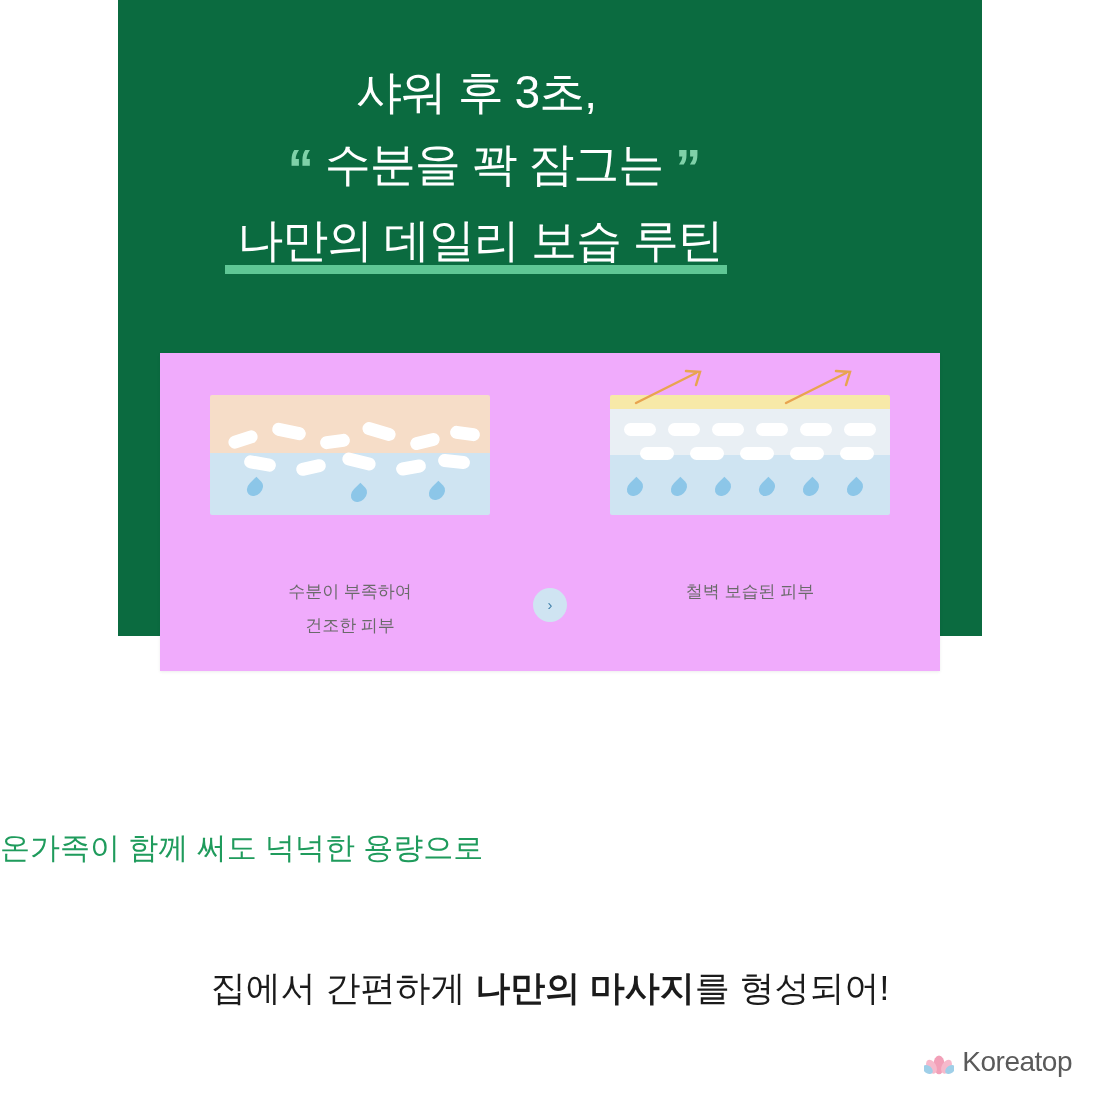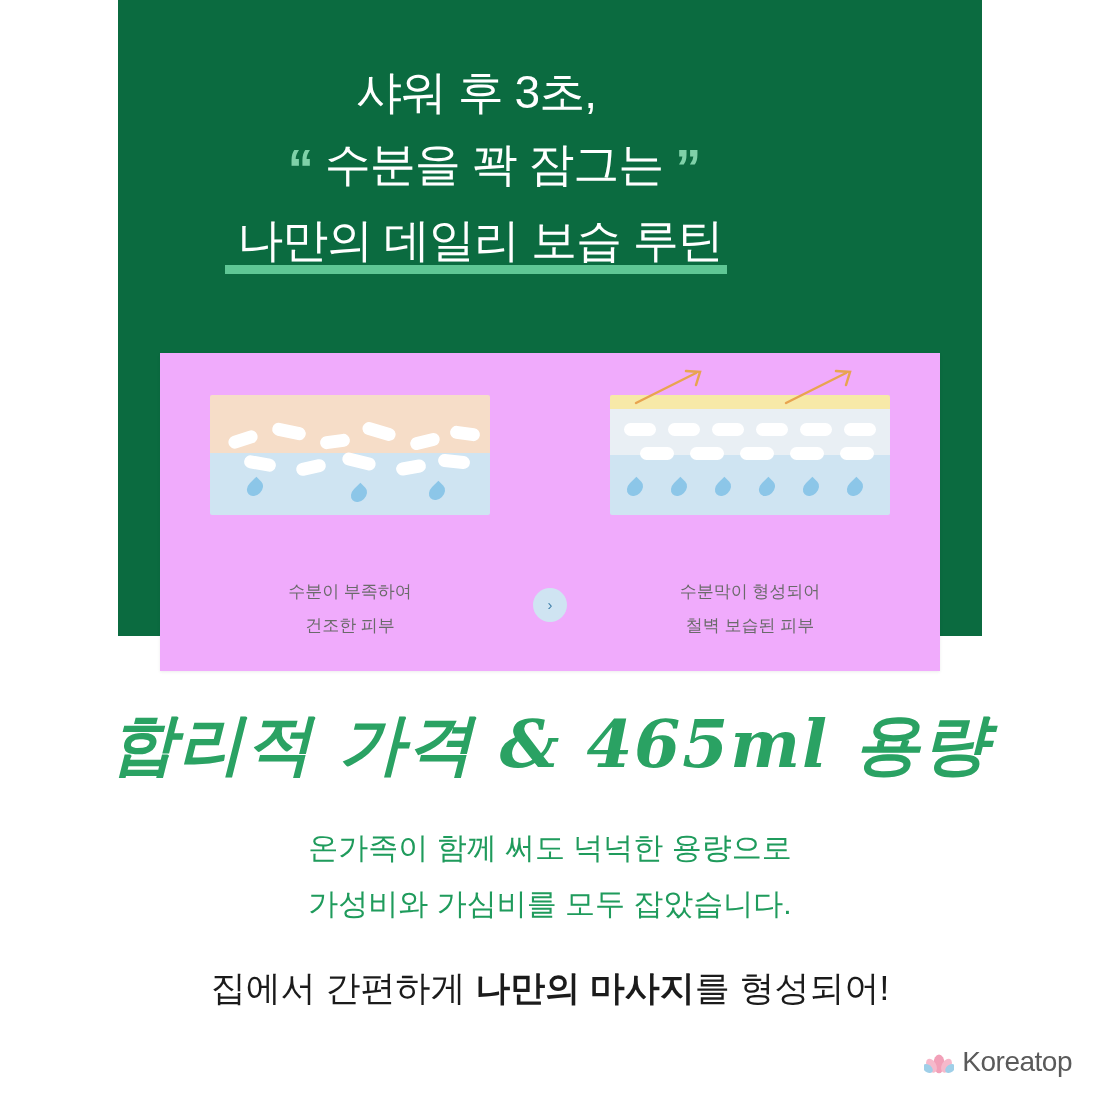--- a/index.html
+++ b/index.html
@@ -190,21 +190,21 @@
     font-weight: bold;
     letter-spacing: 2px;
     white-space: nowrap;
   }
 
   .sub-green {
     position: absolute;
     left: 0;
     top: 820px;
     width: 1100px;
-    text-align: center;
+    text-align: left;
     color: #1f9b5c;
     font-size: 30px;
     line-height: 56px;
   }
 
   .bottom-line {
     position: absolute;
     left: 0;
     top: 965px;
     width: 1100px;
@@ -214,20 +214,21 @@
     white-space: nowrap;
   }
   .bottom-line b { font-weight: bold; }
 
   
   .watermark {
     position: absolute;
     right: 28px;
     bottom: 22px;
     display: flex;
+    align-items: center;
     gap: 8px;
   }
   .watermark .wm-text {
     font-size: 28px;
     color: #5a5a5a;
     letter-spacing: -0.5px;
   }
   .lotus { width: 30px; height: 30px; display: block; }
 </style>
 </head>
@@ -307,33 +308,30 @@
           <path d="M236 14 L250 15 L246 28"></path>
         </g>
       </svg>
 
       <div class="caption left">
         <div>수분이 부족하여</div>
         <div>건조한 피부</div>
       </div>
 
       <div class="caption right">
-        <div>수분막이 형성되어</div>
         <div>철벽 보습된 피부</div>
       </div>
 
       <div class="chev">›</div>
     </div>
   </div>
 
-  <div class="script-title">합리적 가격 &amp; 465ml 용량</div>
 
   <div class="sub-green">
     <div>온가족이 함께 써도 넉넉한 용량으로</div>
-    <div>가성비와 가심비를 모두 잡았습니다.</div>
   </div>
 
   <div class="bottom-line">
     <span>집에서 간편하게 </span><b>나만의 마사지</b><span>를 형성되어!</span>
   </div>
 
   <div class="watermark">
     <svg class="lotus" viewBox="0 0 32 32">
       <g>
         <ellipse cx="16" cy="19" rx="6" ry="10" fill="#f2a0b8"></ellipse>

